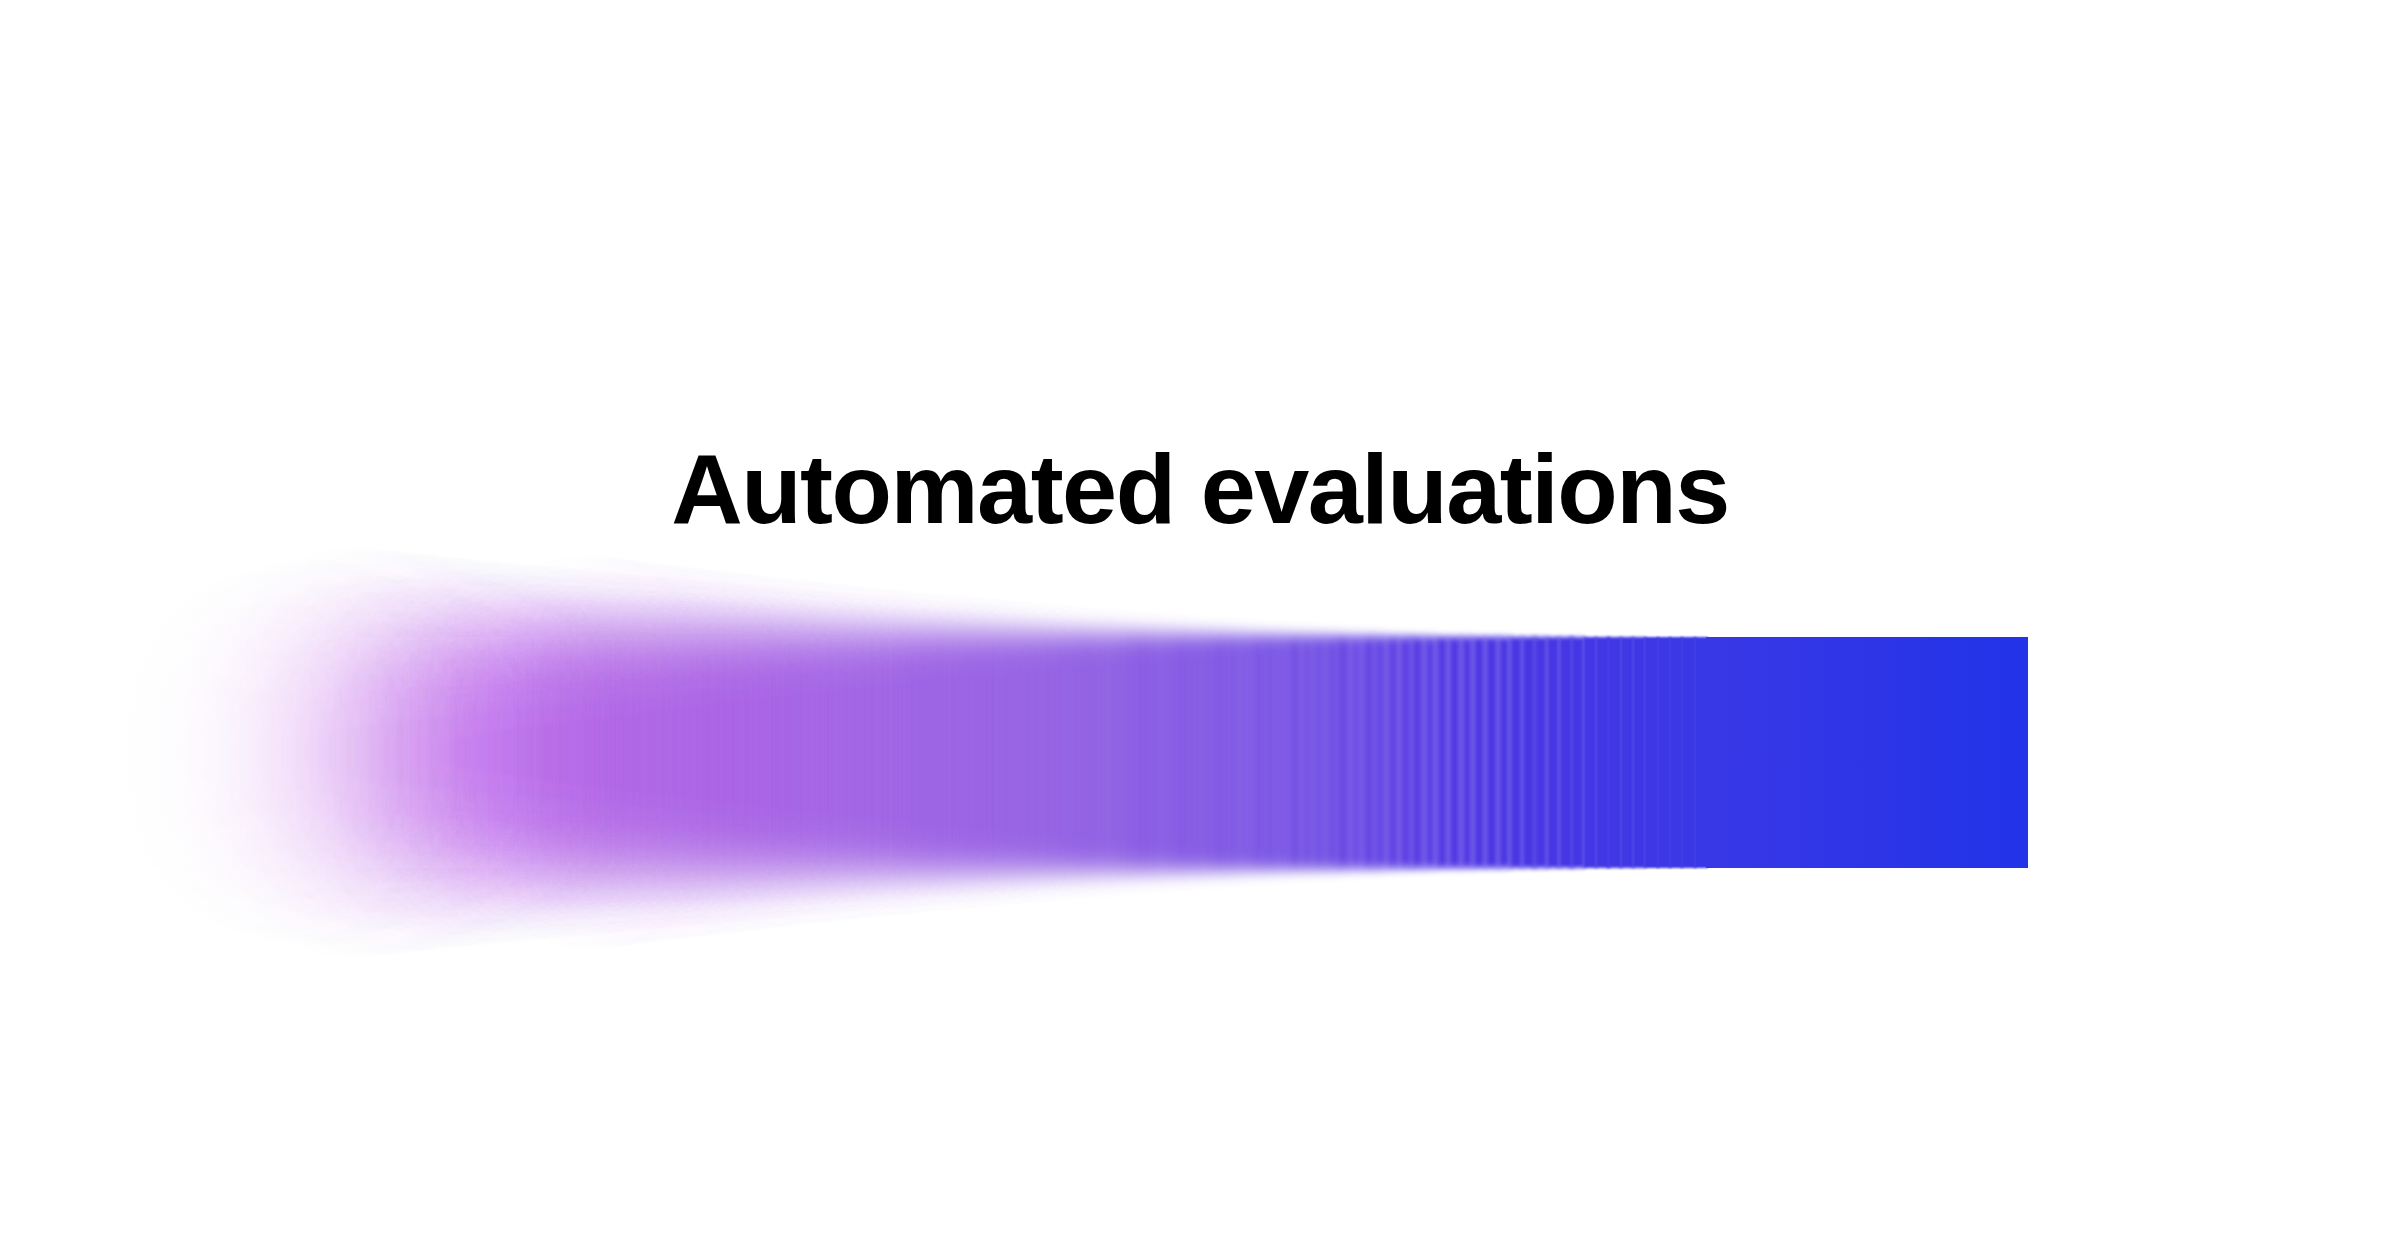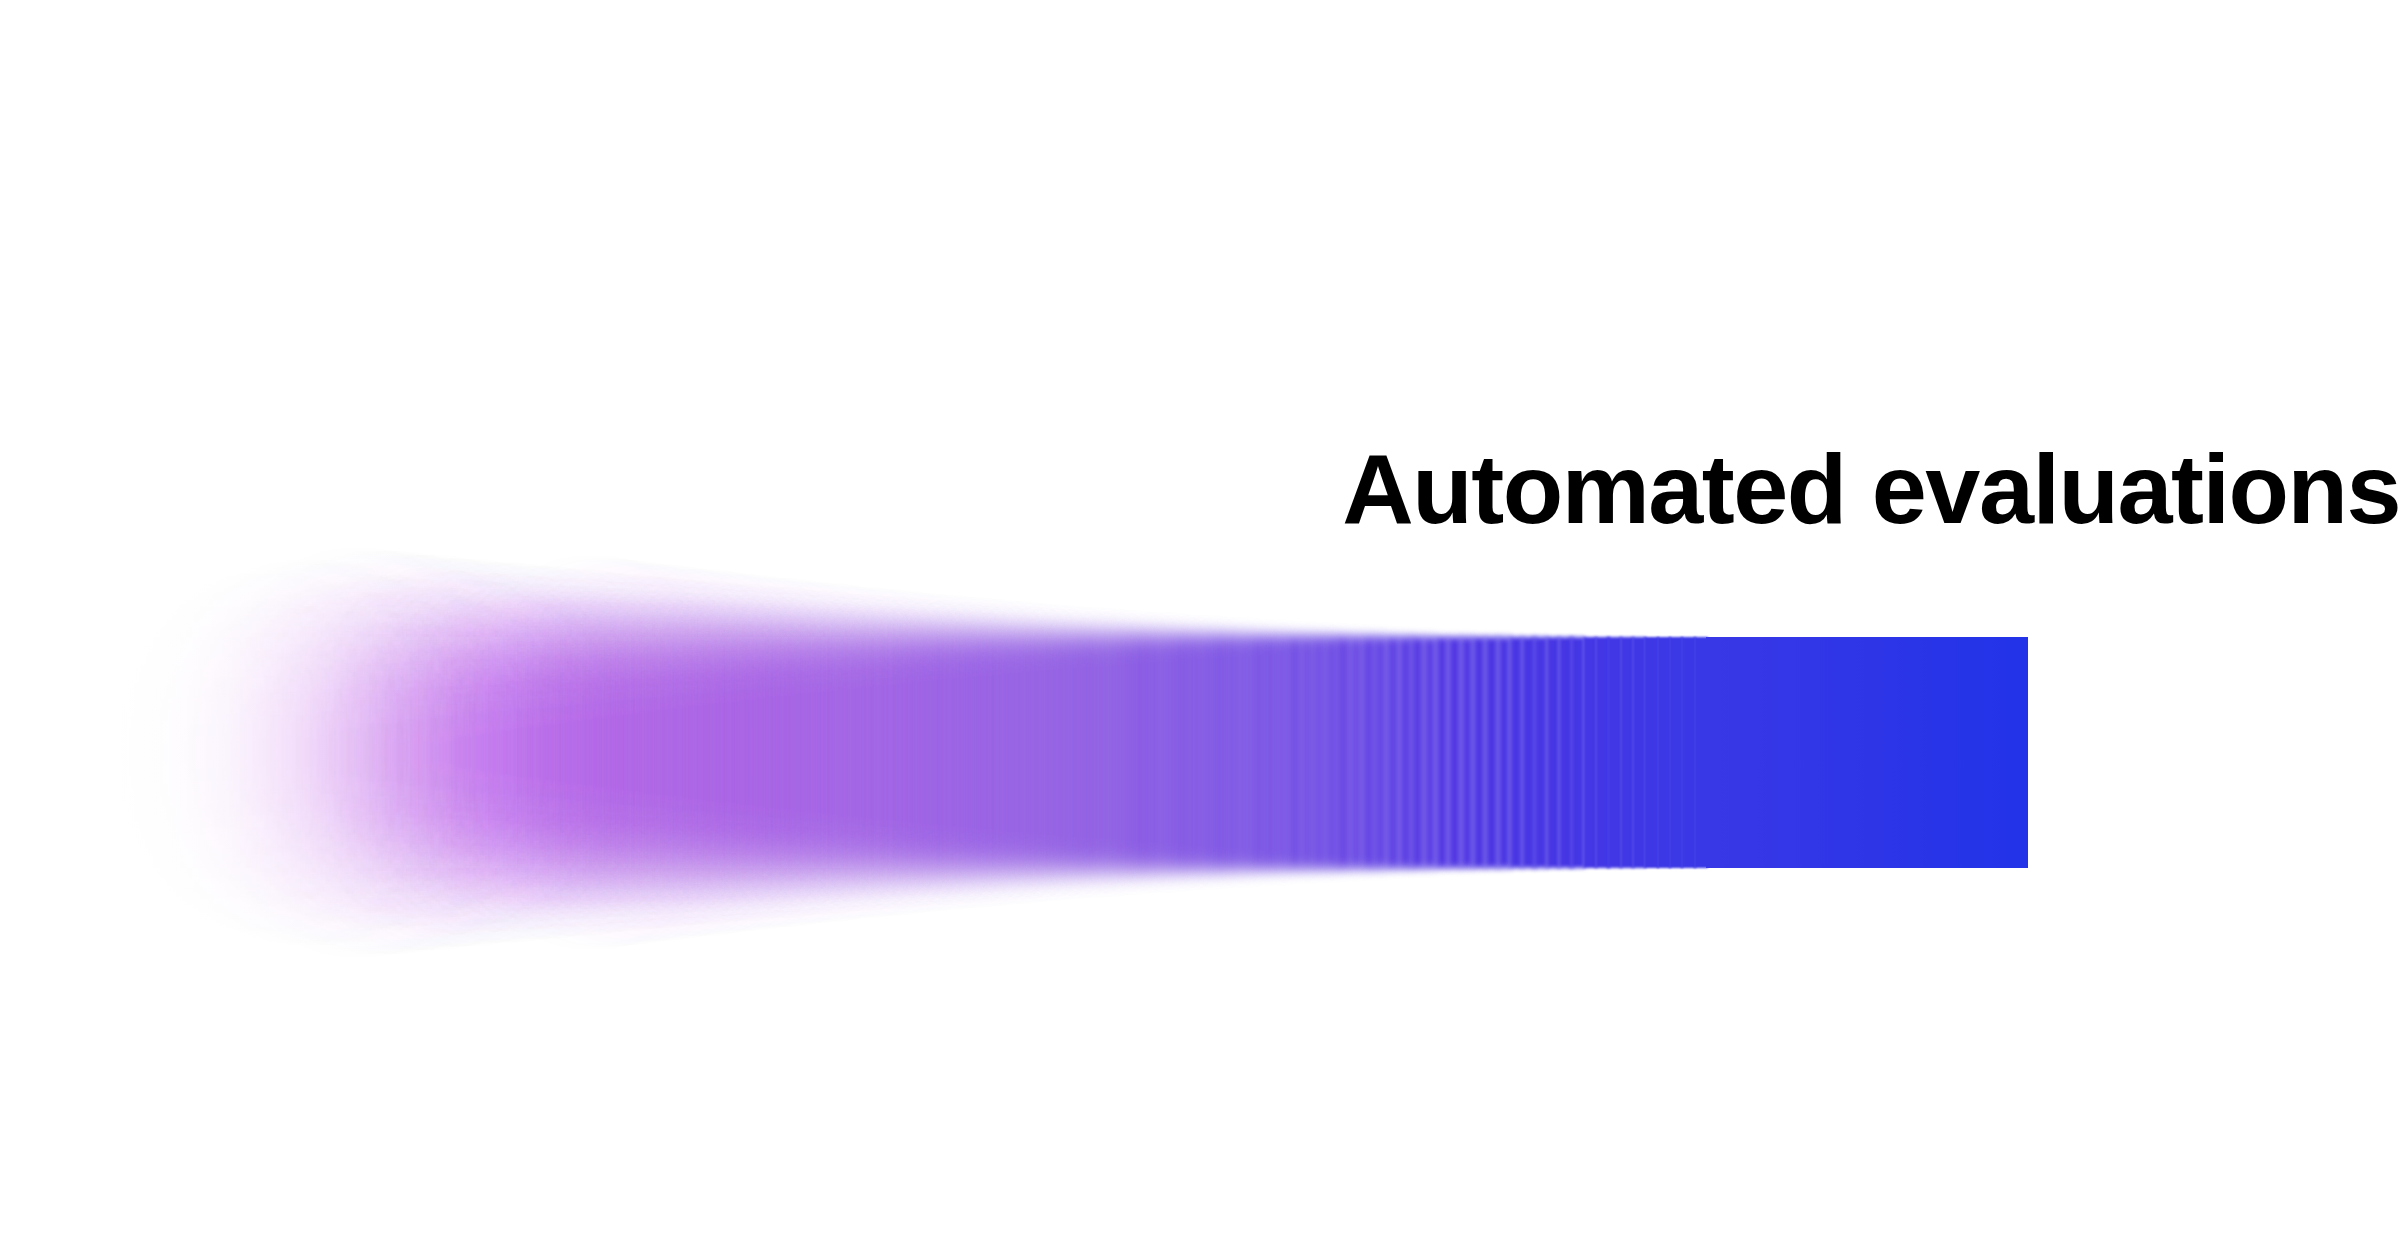--- a/index.html
+++ b/index.html
@@ -19,21 +19,21 @@
     background: #ffffff;
     overflow: hidden;
   }
 
   
   #title {
     position: absolute;
     left: 0;
     top: 368px;
     width: 2400px;
-    text-align: right;
+    text-align: center;
     font-family: "Liberation Sans", "DejaVu Sans", sans-serif;
     font-weight: 700;
     font-size: 99px;
     line-height: 110px;
     letter-spacing: -1.5px;
     color: #000000;
     white-space: nowrap;
     -webkit-font-smoothing: antialiased;
   }
 

